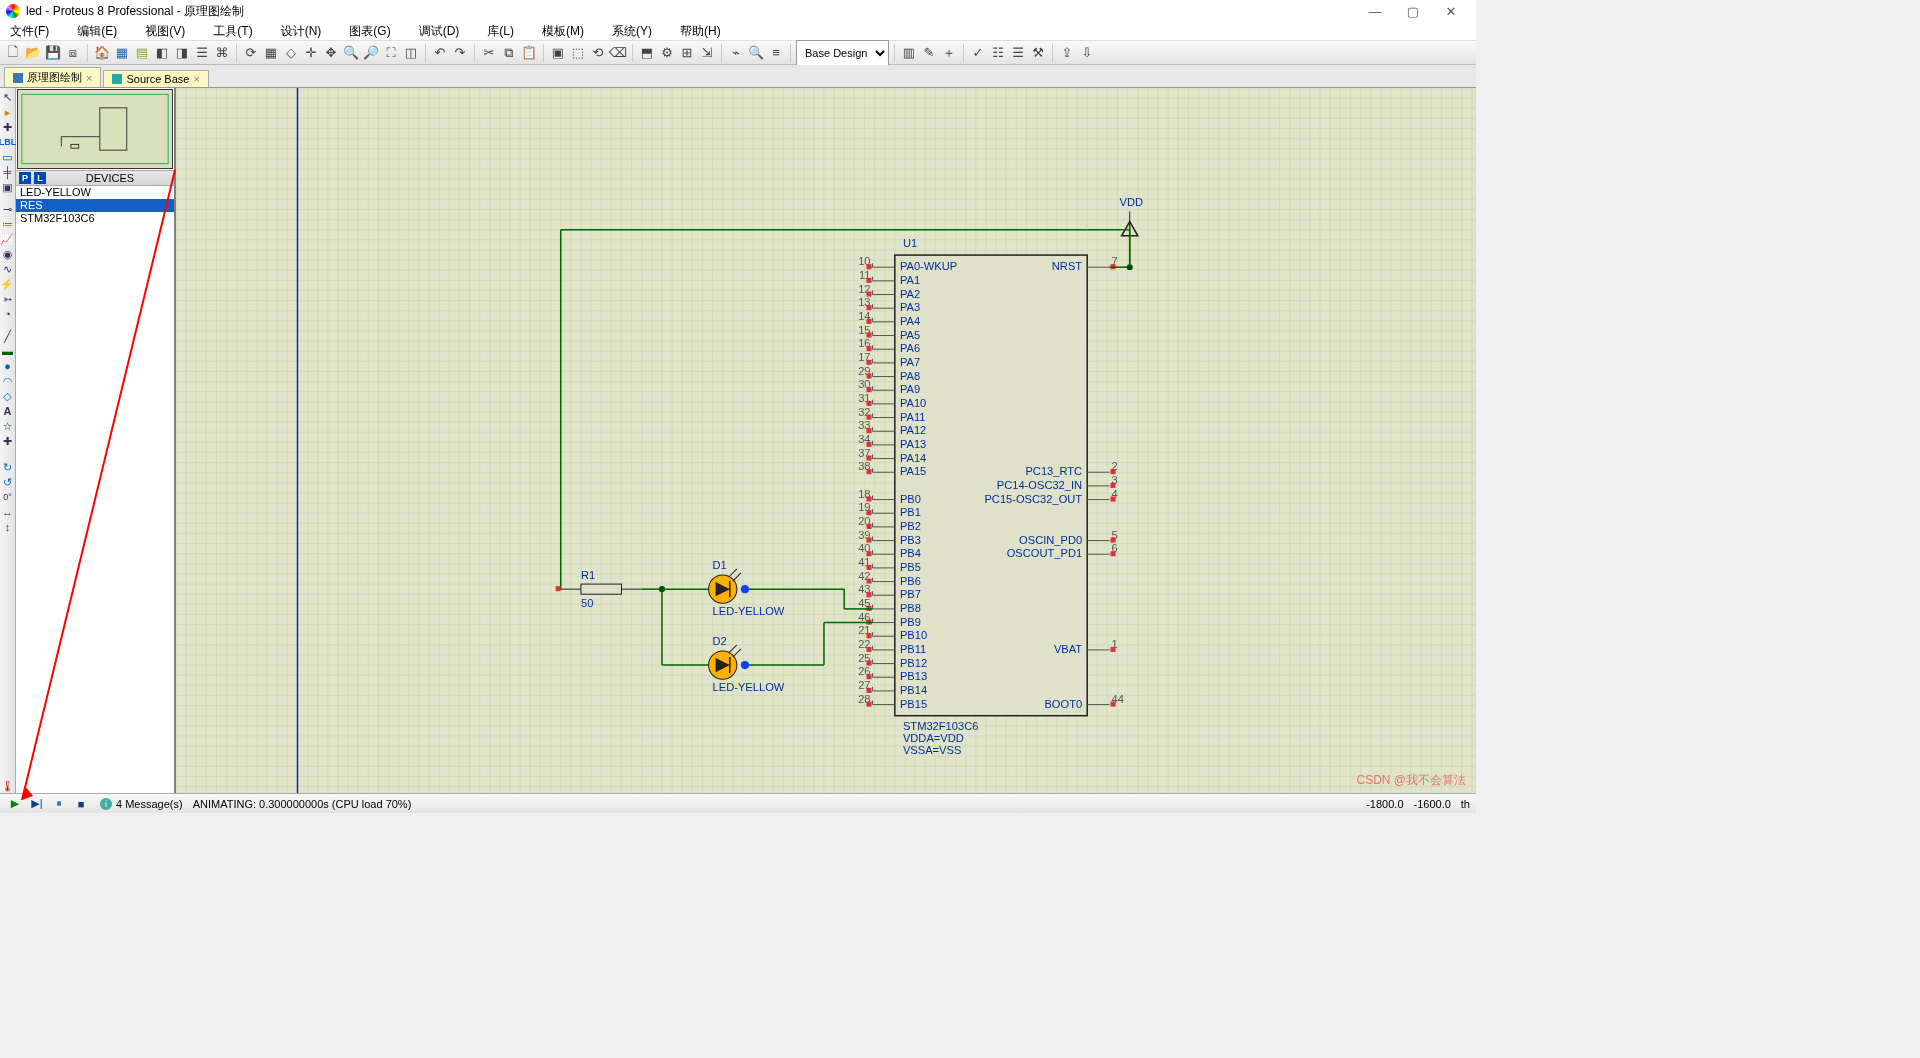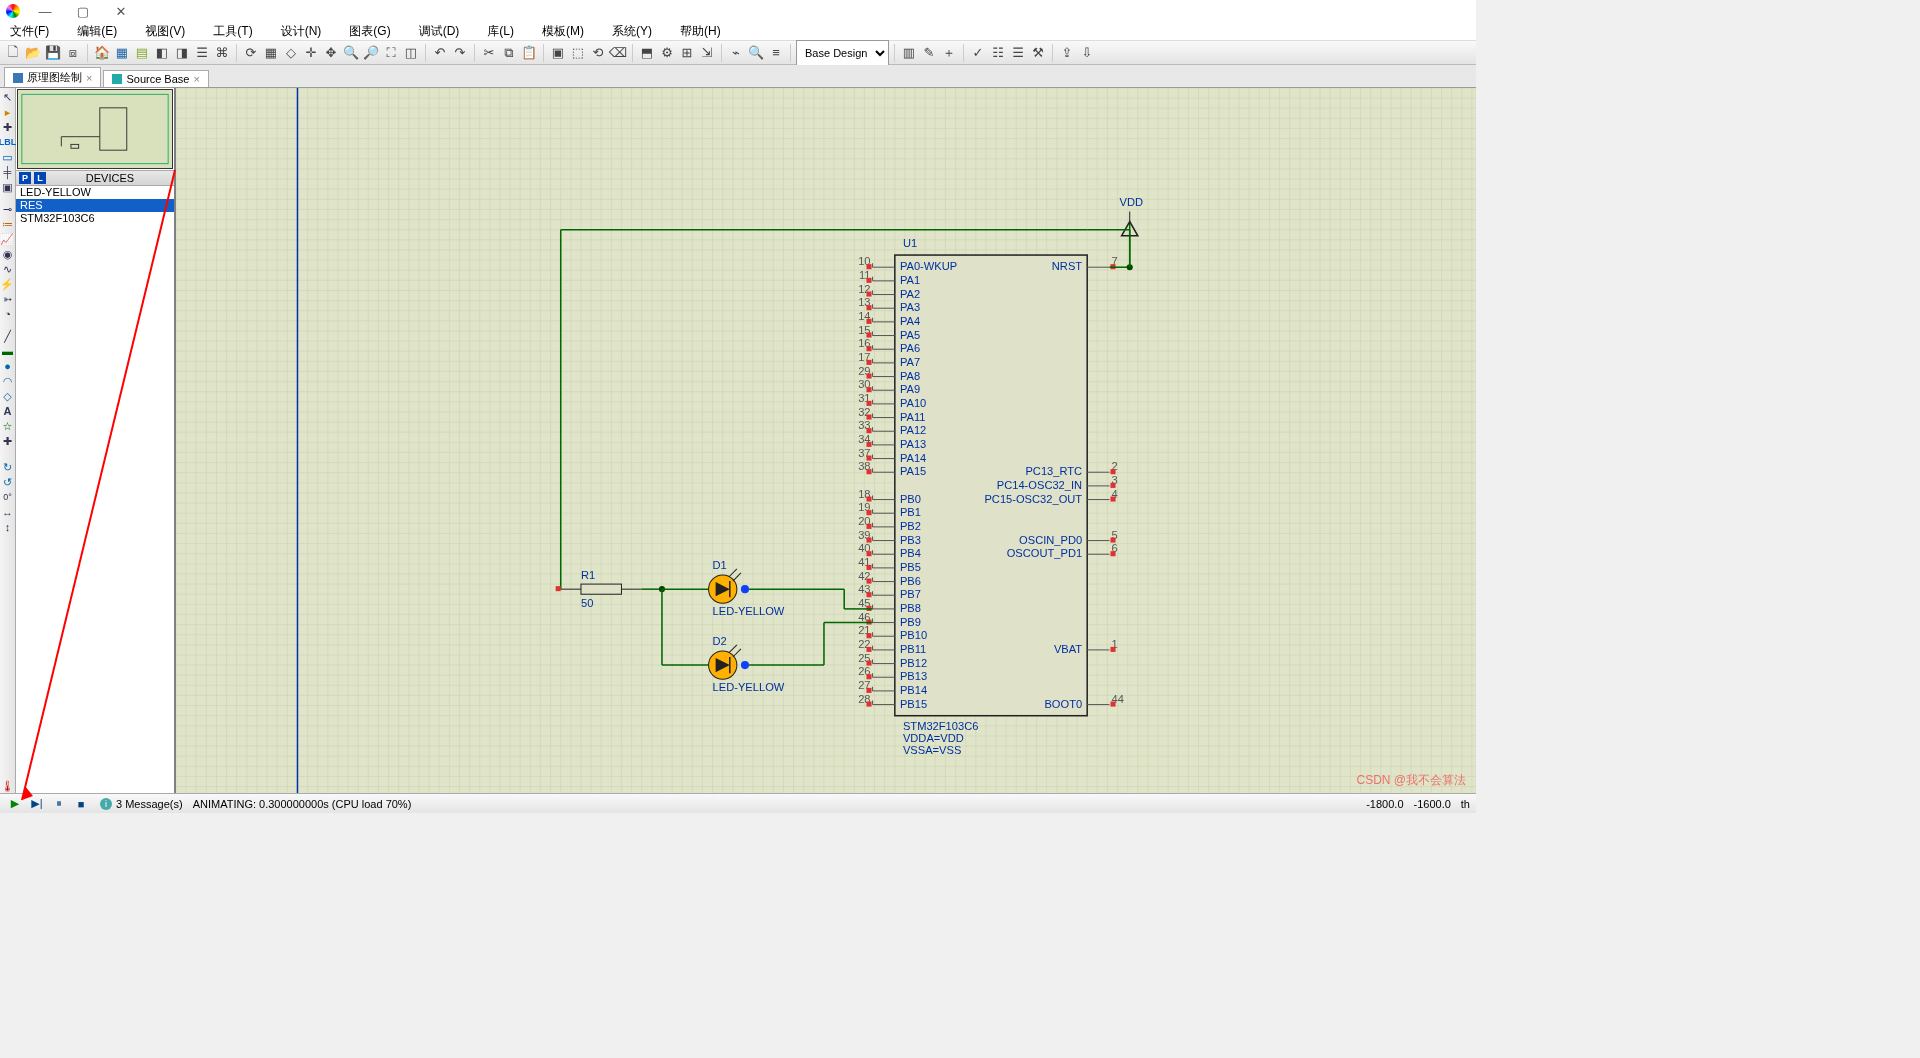--- a/index.html
+++ b/index.html
@@ -8,21 +8,21 @@
 .titlebar .logo { width: 14px; height: 14px; border-radius: 50%; background: conic-gradient(red,orange,yellow,green,cyan,blue,violet,red); margin-right: 6px;}
 .titlebar .title { flex: 1; font-size: 12px; }
 .titlebar .winbtn { width: 38px; text-align: center; font-size: 13px; color: #555; cursor: pointer; }
 .menubar { height: 19px; background: #fff; display: flex; align-items: center; padding: 0 4px; gap: 16px; border-bottom: 1px solid #ddd;}
 .menubar span { padding: 1px 6px; cursor: pointer; font-size: 12px; }
 .toolbar { height: 24px; background: linear-gradient(#f9f9f9,#e4e4e4); display: flex; align-items: center; padding: 0 4px; gap: 2px; border-bottom: 1px solid #bbb;}
 .tbtn { width: 18px; height: 18px; display:flex; align-items:center; justify-content:center; color:#444; cursor:pointer; font-size:13px;}
 .tsep { width: 1px; height: 18px; background: #ccc; margin: 0 3px;}
 .tcombo { height: 26px; font-size: 11px; border: 1px solid #999; background:#fff; padding:0 4px;}
 .tabbar { height: 22px; background: #e8e8e8; display: flex; align-items: flex-end; padding: 2px 4px 0 4px; gap:2px;}
-.tab { background: #ffffff; border: 1px solid #aaa; border-bottom:none; padding: 2px 8px; display:flex; align-items:center; gap:4px; font-size:11px;}
+.tab { background: #fef9c3; border: 1px solid #aaa; border-bottom:none; padding: 2px 8px; display:flex; align-items:center; gap:4px; font-size:11px;}
 .tab .tclose { color:#888; cursor:pointer;}
 .tab .tico-sch { width:10px; height:10px; background:#3a78b5; display:inline-block;}
 .tab .tico-src { width:10px; height:10px; background:#2aa; display:inline-block;}
 .maincontent { flex:1; display:flex; background:#ddd; border-top:1px solid #999; overflow:hidden;}
 .lefttools { width:16px; background: linear-gradient(to right,#f4f4f4,#e4e4e4); border-right:1px solid #aaa; display:flex; flex-direction:column; align-items:center; padding-top:2px; gap:1px;}
 .ltool { width:14px; height:14px; font-size:11px; display:flex; align-items:center; justify-content:center; cursor:pointer; color:#335;}
 .sidebar { width:160px; background:#fff; border-right:2px solid #808080; display:flex; flex-direction:column;}
 .overview { height:80px; background:#d8e0bc; border:1px solid #333; margin:1px; position:relative;}
 .overview svg { width:100%; height:100%;}
 .devhead { height:16px; background:linear-gradient(#e8e8e8,#d4d4d4); display:flex; align-items:center; padding:0 3px; gap:3px; border-bottom:1px solid #aaa; border-top:1px solid #aaa;}
@@ -41,20 +41,21 @@
 .statusmsg { display:flex; align-items:center; gap:4px;}
 .infoico{width:12px;height:12px;border-radius:50%;background:#4aa;color:#fff;display:flex;align-items:center;justify-content:center;font-size:9px;}
 .spacer{flex:1;}
 .watermark{position:absolute; right:10px; bottom:4px; color:#ef4444; font-size:12px; opacity:.7;}
 </style>
 </head>
 <body>
 
 <div class="titlebar">
   <span class="logo"></span>
+  <span class="title">led - Proteus 8 Professional - 原理图绘制</span>
   <span class="winbtn">—</span>
   <span class="winbtn">▢</span>
   <span class="winbtn">✕</span>
 </div>
 
 <div class="menubar" id="menubar">
     <span>文件(F)</span>
     <span>编辑(E)</span>
     <span>视图(V)</span>
     <span>工具(T)</span>
@@ -666,21 +667,21 @@
 
 <div class="statusbar">
   <div class="simctrl">
     <span class="simbtn play">▶</span>
     <span class="simbtn step">▶|</span>
     <span class="simbtn pause">⏸</span>
     <span class="simbtn stop">■</span>
   </div>
   <div class="statusmsg">
     <span class="infoico">i</span>
-    <span>3 Message(s)</span>
+    <span>4 Message(s)</span>
   </div>
   <div>ANIMATING: 0.300000000s (CPU load 70%)</div>
   <div class="spacer"></div>
   <div>-1800.0</div>
   <div>-1600.0</div>
   <div>th</div>
 </div>
 
 <svg style="position:fixed;left:0;top:0;width:1476px;height:813px;pointer-events:none;" viewBox="0 0 1476 813">
     <line x1="175" y1="170" x2="22" y2="800" stroke="#ff0000" stroke-width="2"></line>

